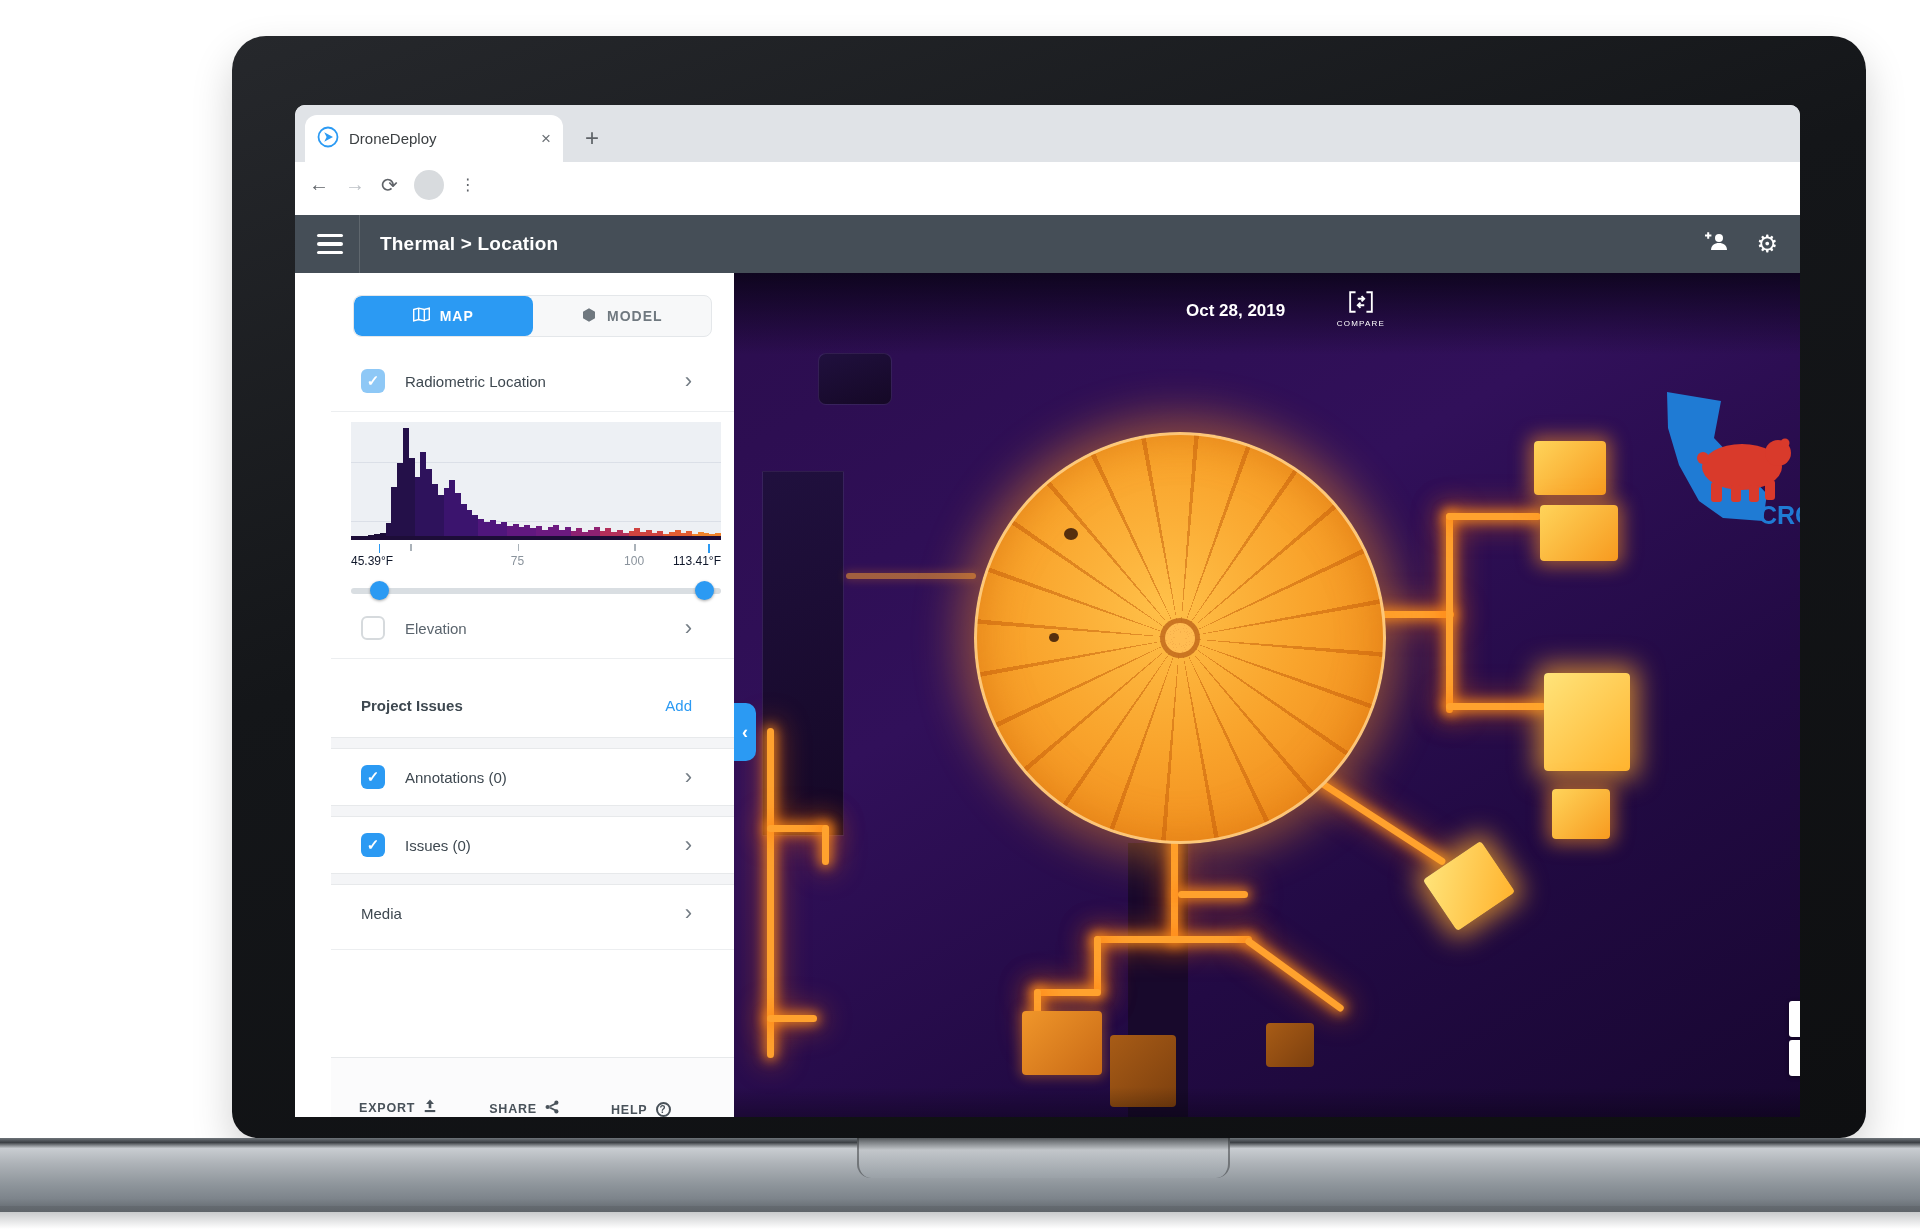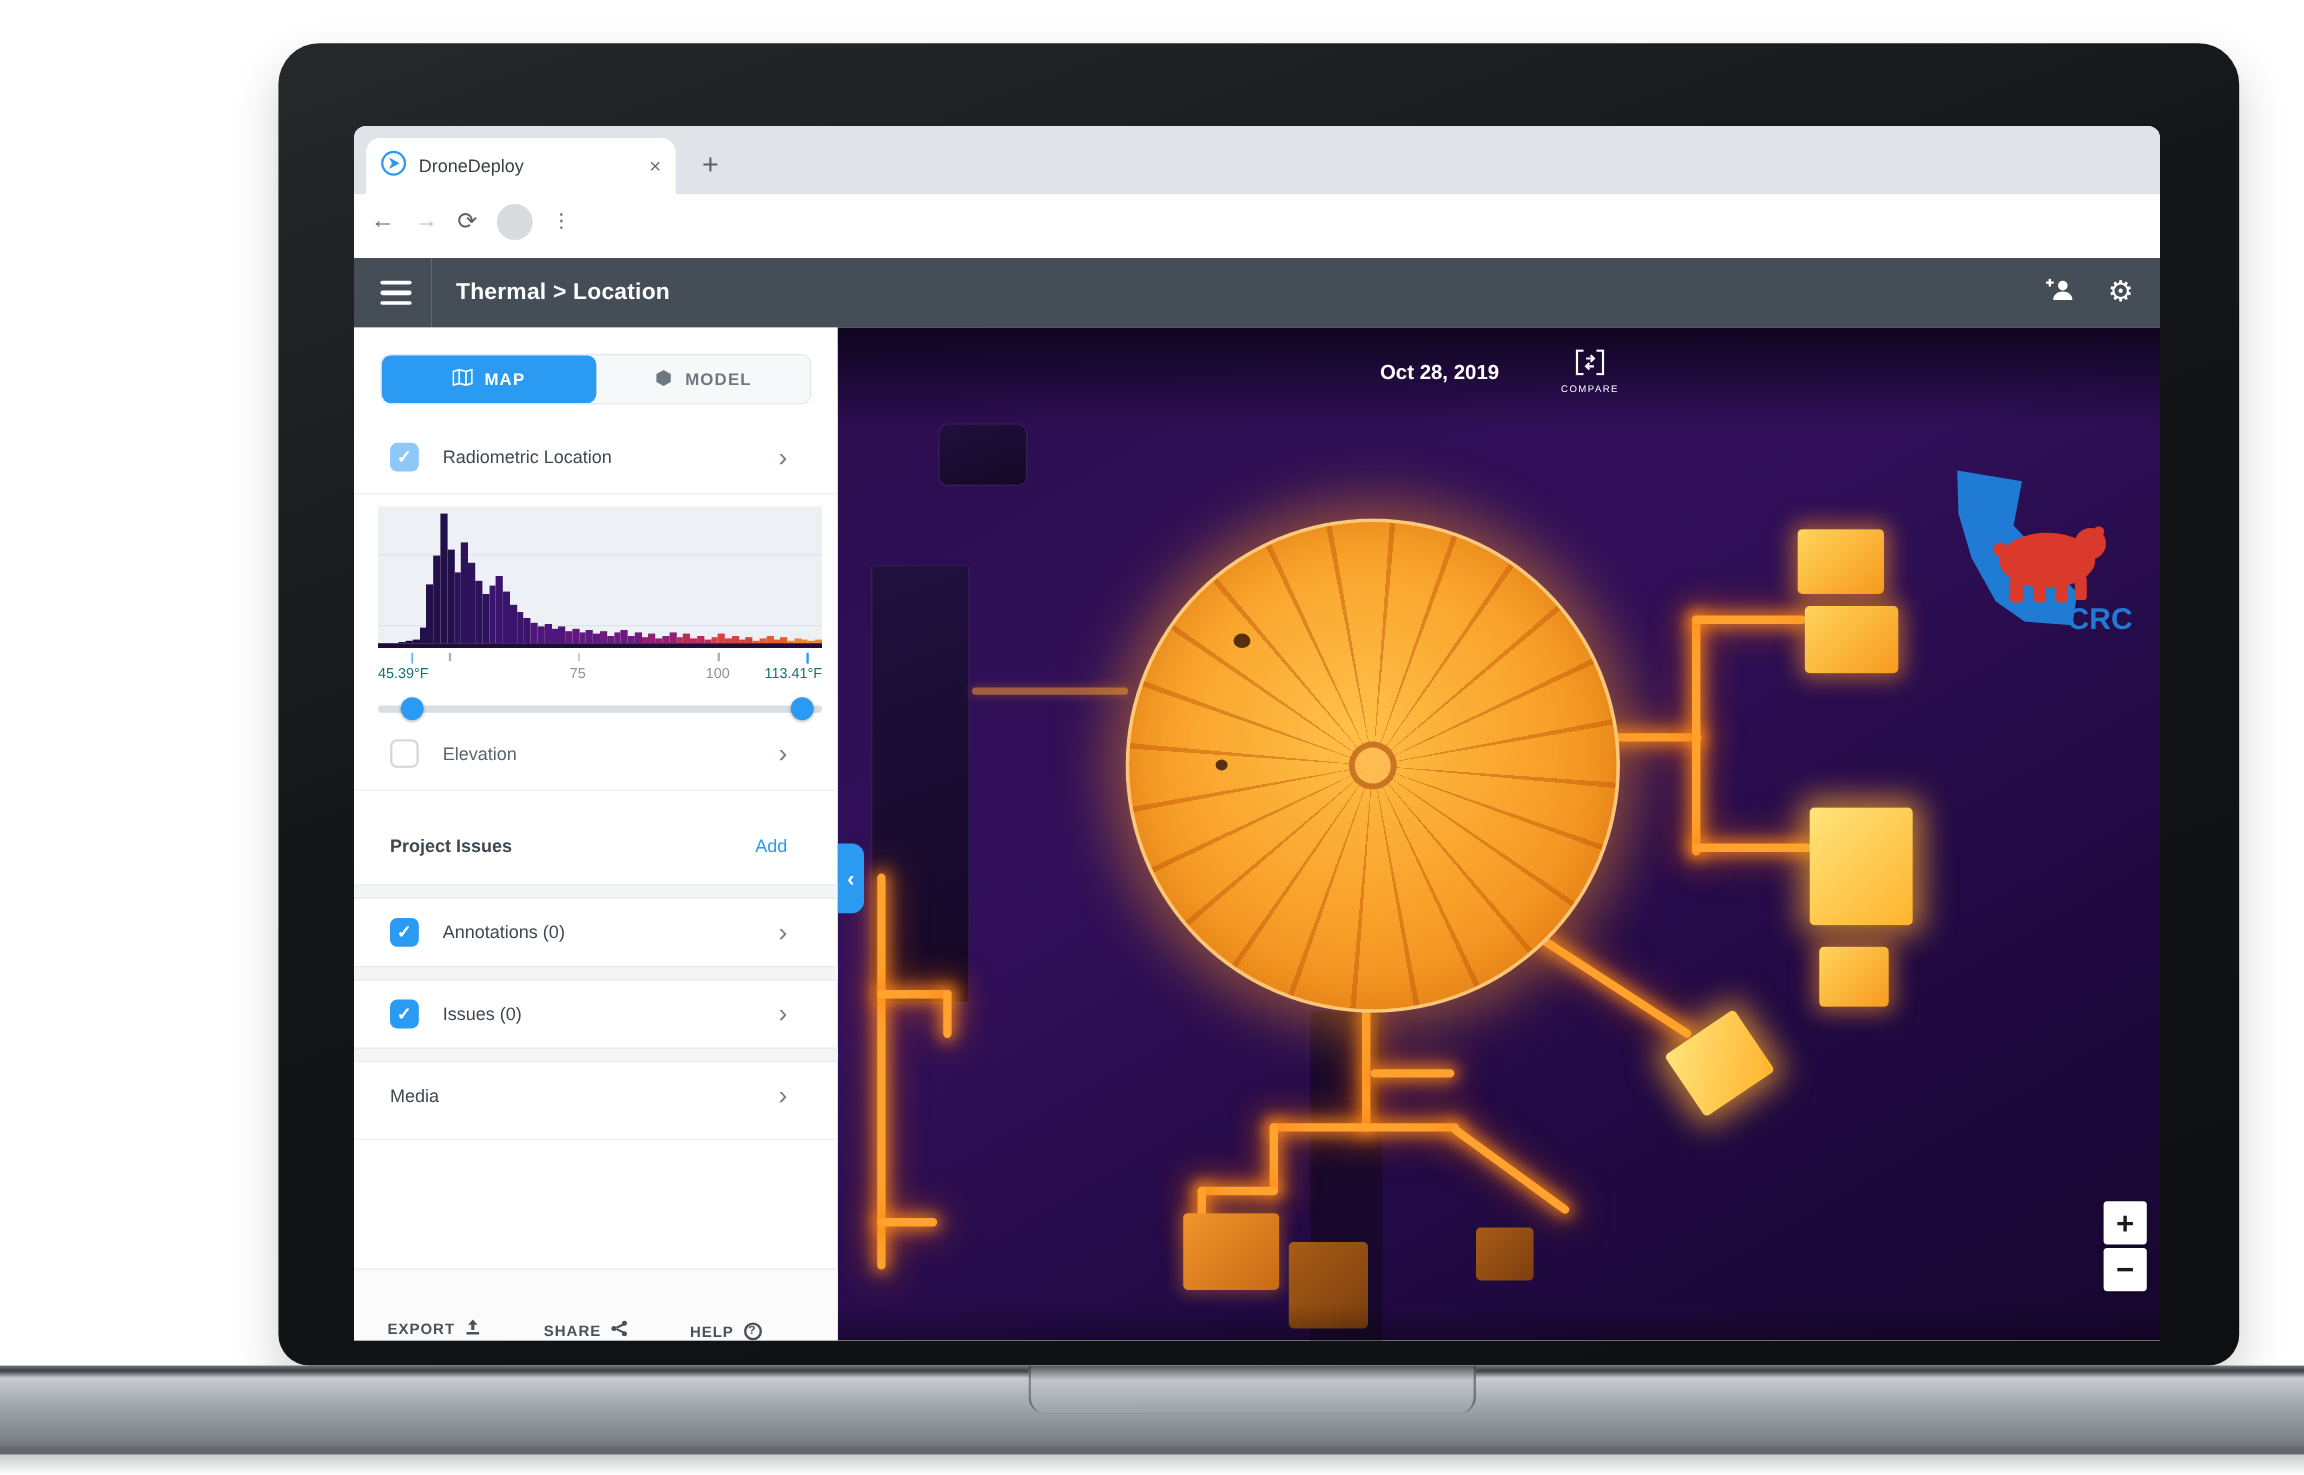--- a/index.html
+++ b/index.html
@@ -47,21 +47,21 @@
   .burger i { display:block; height:3.5px; background:#fff; border-radius:2px; }
   .appbar-div { width:1px; height:58px; background:rgba(255,255,255,.14); margin-right:20px; }
   .crumb { color:#fff; font-size:19px; font-weight:bold; letter-spacing:.2px; }
   .appnav { position:absolute; left:700px; display:flex; align-items:center; gap:0; }
   .appnav .navitem { color:#fff; font-size:14px; font-weight:bold; letter-spacing:1.2px; padding:8px 24px; }
   .appnav .navitem.pill { background:#fff; color:#3c4852; border-radius:18px; padding:8px 26px; margin:0 22px; }
   .appbar-icons { margin-left:auto; display:flex; align-items:center; gap:26px; }
   .gear { color:#fff; font-size:24px; line-height:1; }
 
   
-  .content { flex:1; display:flex; min-height:0; }
+  .content { flex:1; display:flex; min-height:0;padding-left:36px; }
   .sidebar { width:403px; background:#fff; display:flex; flex-direction:column; position:relative; z-index:3; }
 
   .seg { margin:22px 22px 0 22px; height:42px; display:flex; border:1px solid #e4e7ea;
          border-radius:8px; overflow:hidden; background:#f7f8f9; }
   .seg-half { flex:1; display:flex; align-items:center; justify-content:center; gap:10px;
               font-size:14px; font-weight:bold; letter-spacing:1px; color:#6f787f; }
   .seg-half.active { background:#2b9af3; color:#fff; border-radius:8px; }
 
   .side-row { display:flex; align-items:center; padding:0 42px 0 30px; height:44px; flex:0 0 auto; }
   .cbx { width:24px; height:24px; border-radius:6px; margin-right:20px; display:flex;
@@ -78,21 +78,21 @@
           background-image:linear-gradient(rgba(90,100,140,.12) 1px, transparent 1px);
           background-size:100% 59px; background-position:0 40px; }
   .hist-bars { position:absolute; left:0; right:0; top:6px; bottom:4px; display:flex; align-items:flex-end; }
   .hbar { flex:1; }
   .hist-base { position:absolute; left:0; right:0; bottom:0; height:4px; background:#1d0d38; }
 
   .scale { margin:4px 13px 0 20px; height:32px; position:relative; flex:0 0 auto; font-size:12px; }
   .tick { position:absolute; top:0; width:1.5px; height:7px; background:#aab2b9; }
   .tick.blue { background:#2b9af3; height:9px; }
   .tlabel { position:absolute; top:10px; color:#8a939c; }
-  .tlabel.blue { color:#0f766e; }
+  .tlabel.blue { color:#0f172a; }
 
   .slider { margin:2px 13px 0 20px; height:26px; position:relative; flex:0 0 auto; }
   .track { position:absolute; left:0; right:0; top:10px; height:6px; background:#d9dee2; border-radius:3px; }
   .handle { position:absolute; top:3px; width:19px; height:19px; border-radius:50%; background:#2b9af3;
             box-shadow:0 1px 3px rgba(0,0,0,.35); }
 
   .sectionhead { font-size:15px; color:#3e4850; font-weight:bold; }
   .addlink { margin-left:auto; color:#2b9af3; font-size:15px; }
 
   .sfooter { margin-top:auto; height:60px; background:#fbfbfc; border-top:1px solid #e7e9eb;

